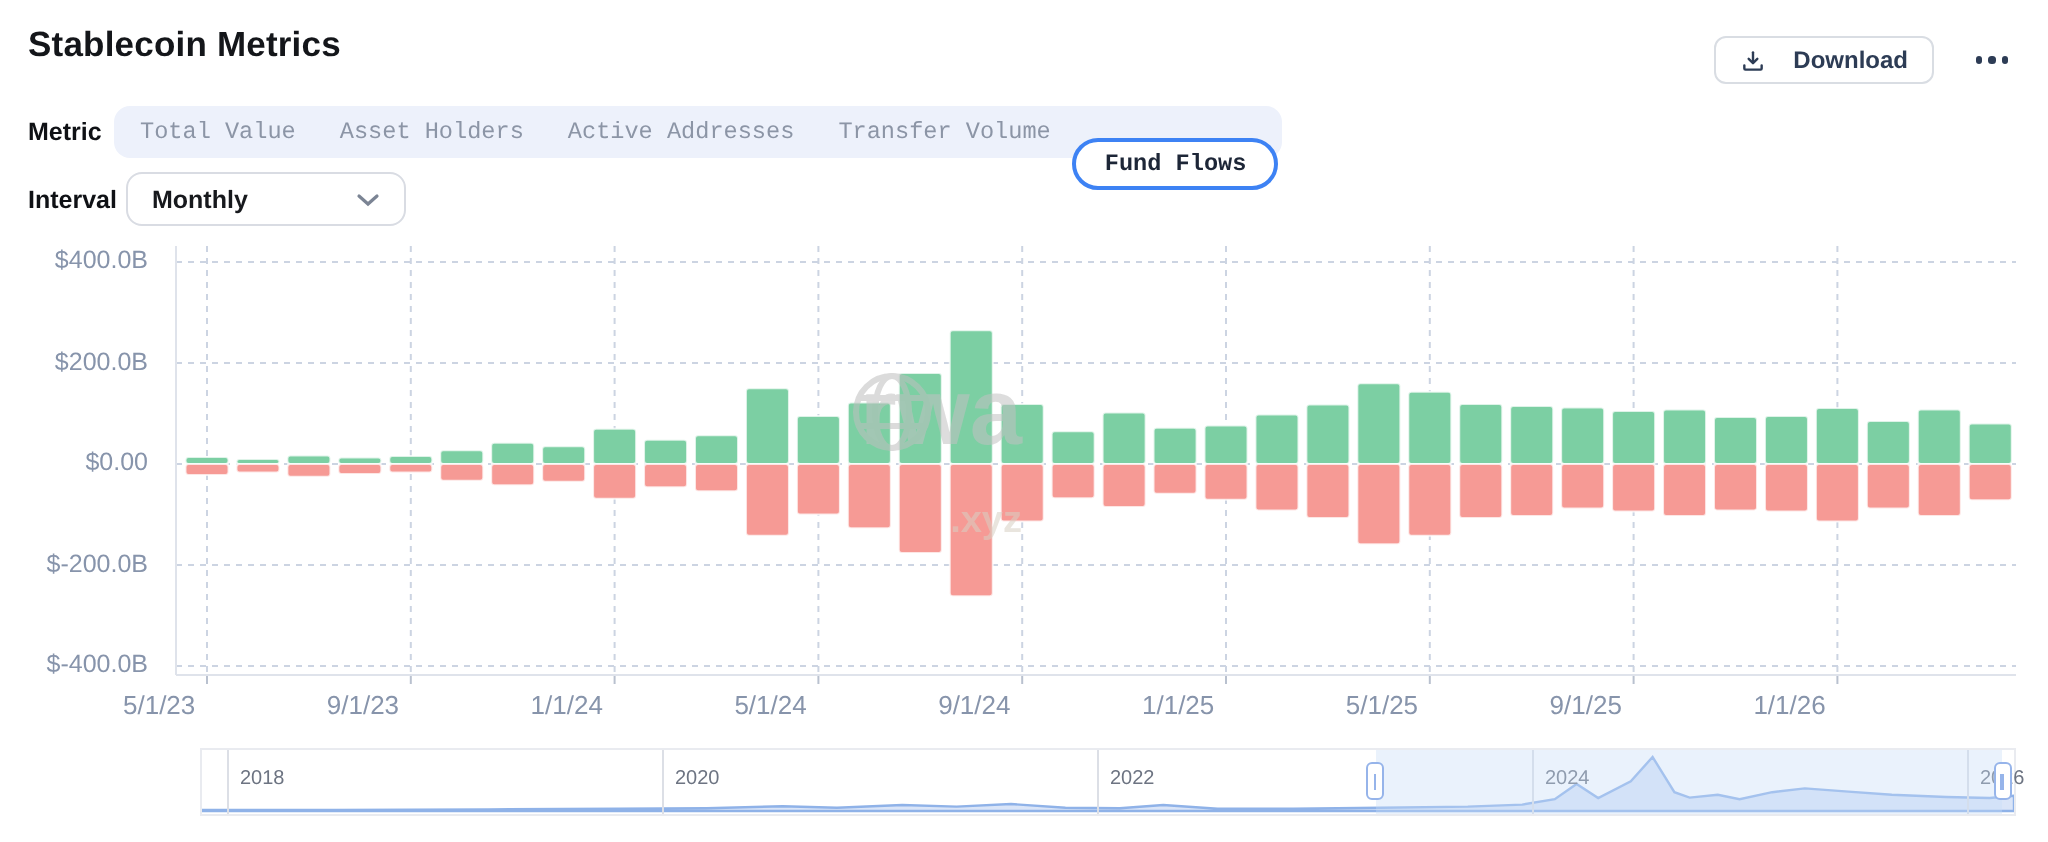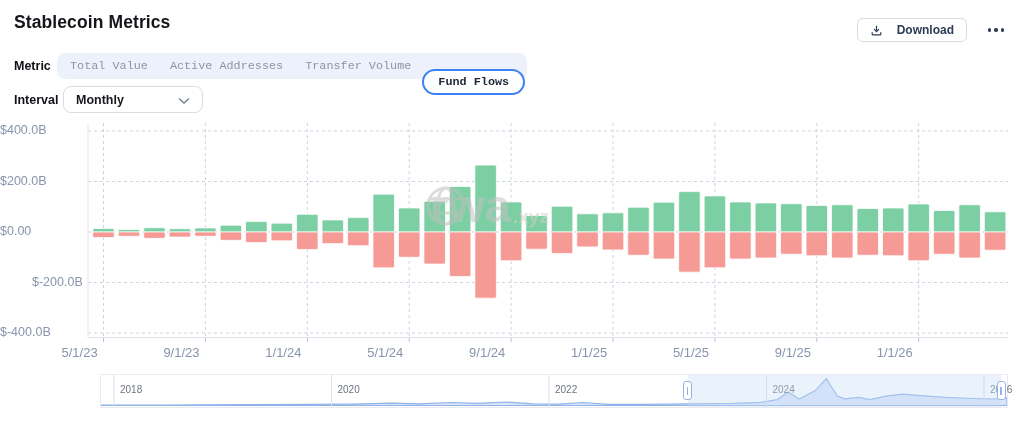--- a/index.html
+++ b/index.html
@@ -28,24 +28,24 @@
   .tab.active{background:#fff;border:2px solid #3d82f4;color:#1d2637;font-weight:700;
               padding:0 14px;height:22px;margin-top:32px;}
   .interval-select{position:absolute;left:63px;top:86px;width:140px;height:27px;background:#fff;
                    border:1px solid #d9dce3;border-radius:8px;display:flex;align-items:center;
                    justify-content:space-between;padding:0 12px;box-sizing:border-box;cursor:pointer;}
   .interval-select .val{font-size:12.5px;font-weight:700;color:#17191d;}
 
   
   .chart-section{position:absolute;left:0;top:118px;width:1024px;height:250px;}
   .chart-section svg{position:absolute;left:0;top:0;}
-  .ytick{position:absolute;left:0;width:74px;font-size:12.5px;color:#8794ab;}
+  .ytick{position:absolute;left:0;width:74px;text-align:right;font-size:12.5px;color:#8794ab;}
   .xtick{position:absolute;width:84px;text-align:left;font-size:13px;color:#8794ab;top:227px;}
   .watermark{position:absolute;left:424px;top:66px;display:flex;align-items:flex-end;
-             opacity:.55;pointer-events:none;}
+             opacity:.55;pointer-events:none;flex-direction:column;}
   .watermark .wm-text{font-size:47px;font-weight:700;color:#c2c2c2;line-height:44px;margin-left:6px;}
   .watermark .wm-suffix{font-size:19px;font-weight:700;color:#d8d0c4;margin-top:22px;margin-left:2px;}
 
   
   .timeline{position:absolute;left:100px;top:374px;width:908px;height:34px;
             border:1px solid #e9ebf0;box-sizing:border-box;background:#fff;}
   .timeline svg{position:absolute;left:0;top:0;}
   .year-label{position:absolute;bottom:12px;font-size:10px;color:#6d7482;}
   .tl-selection{position:absolute;top:0;height:100%;background:rgba(201,220,248,.38);cursor:grab;}
   .tl-handle{position:absolute;top:6px;width:9px;height:19px;background:#fff;
@@ -73,20 +73,21 @@
   <span style="display:flex;gap:3px;">
     <i></i>
       <i></i>
       <i></i>
   </span>
 </button>
 
 <div class="row-label metric-label">Metric</div>
 <div class="tabs" id="tabs">
     <div class="tab">Total Value</div>
+    <div class="tab">Asset Holders</div>
     <div class="tab">Active Addresses</div>
     <div class="tab">Transfer Volume</div>
     <div class="tab active">Fund Flows</div>
   </div>
 
 <div class="row-label interval-label">Interval</div>
 <div class="interval-select">
   <span class="val">Monthly</span>
   <span>
     <svg width="12" height="8" viewBox="0 0 12 8" fill="none" stroke="#7b8494" stroke-width="1.6" stroke-linecap="round">
@@ -192,21 +193,21 @@
       <rect x="933.4250000000001" y="114" width="21.5" height="22.22" fill="#F69A95" rx="1.5" stroke="rgba(255,255,255,0.75)" stroke-width="1"></rect>
       <rect x="958.9000000000001" y="86.73" width="21.5" height="27.27" fill="#7CCFA3" rx="1.5" stroke="rgba(255,255,255,0.75)" stroke-width="1"></rect>
       <rect x="958.9000000000001" y="114" width="21.5" height="26.0075" fill="#F69A95" rx="1.5" stroke="rgba(255,255,255,0.75)" stroke-width="1"></rect>
       <rect x="984.375" y="93.8" width="21.5" height="20.2" fill="#7CCFA3" rx="1.5" stroke="rgba(255,255,255,0.75)" stroke-width="1"></rect>
       <rect x="984.375" y="114" width="21.5" height="18.18" fill="#F69A95" rx="1.5" stroke="rgba(255,255,255,0.75)" stroke-width="1"></rect>
     </svg>
   <div id="yticks">
       <span class="ytick" style="top: 5px;">$400.0B</span>
       <span class="ytick" style="top: 55.5px;">$200.0B</span>
       <span class="ytick" style="top: 106px;">$0.00</span>
-      <span class="ytick" style="top: 156.5px; margin-left: 32px;">$-200.0B</span>
+      <span class="ytick" style="top: 156.5px;">$-200.0B</span>
       <span class="ytick" style="top: 207px;">$-400.0B</span>
     </div>
   <div id="xticks">
       <span class="xtick" style="left: 61.5px;">5/1/23</span>
       <span class="xtick" style="left: 163.4px;">9/1/23</span>
       <span class="xtick" style="left: 265.3px;">1/1/24</span>
       <span class="xtick" style="left: 367.2px;">5/1/24</span>
       <span class="xtick" style="left: 469.1px;">9/1/24</span>
       <span class="xtick" style="left: 571px;">1/1/25</span>
       <span class="xtick" style="left: 672.9px;">5/1/25</span>

